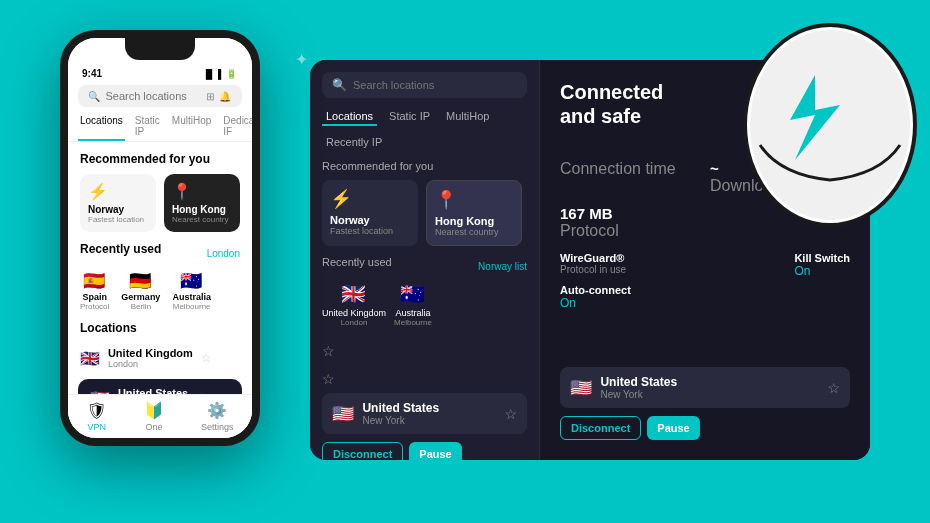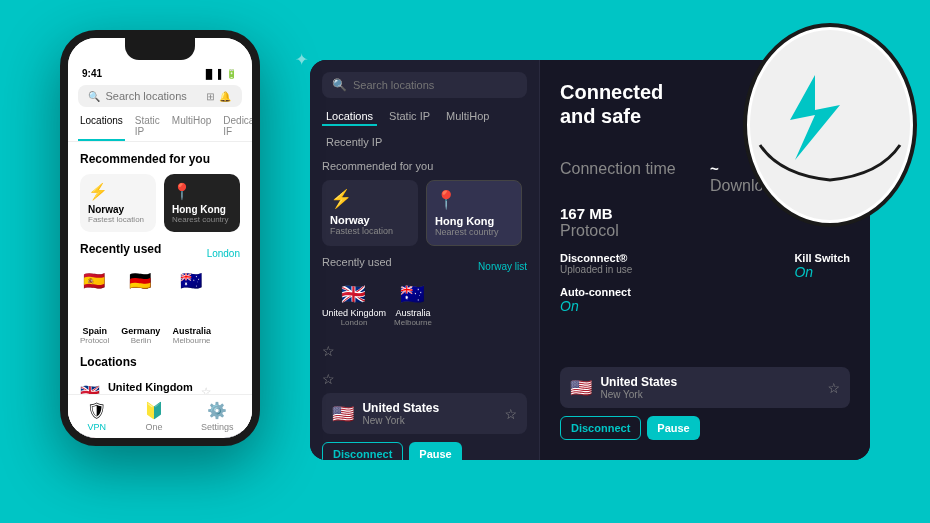--- a/index.html
+++ b/index.html
@@ -262,23 +262,22 @@
       color: #fff;
       font-weight: 600;
     }
 
     .info-item .info-sub {
       font-size: 10px;
       color: #888;
     }
 
     .info-item .info-val-green {
-      font-size: 14px;
+      font-size: 12px;
       color: #00c5c5;
-      font-style: italic;
     }
 
     
     .phone-container {
       position: absolute;
       left: 50px;
       top: 20px;
       width: 220px;
       height: 480px;
       z-index: 10;
@@ -436,21 +435,20 @@
     }
 
     .phone-recent-item .pflag {
       font-size: 18px;
     }
 
     .phone-recent-item .prname {
       font-size: 9px;
       font-weight: 600;
       color: #000;
-      margin-top: 34px;
     }
 
     .phone-recent-item .prsub {
       font-size: 8px;
       color: #888;
     }
 
     .phone-loc-section-title {
       font-size: 12px;
       font-weight: 700;
@@ -670,22 +668,22 @@
         <div class="stat-val">~</div>
         <div class="stat-label">Downloaded</div>
       </div>
       <div class="stat-item">
         <div class="stat-val">167 MB</div>
         <div class="stat-label">Protocol</div>
       </div>
     </div>
     <div class="info-row">
       <div class="info-item">
-        <div class="info-label">Disconnect®</div>
-        <div class="info-sub">Uploaded in use</div>
+        <div class="info-label">WireGuard®</div>
+        <div class="info-sub">Protocol in use</div>
       </div>
       <div class="info-item">
         <div class="info-label">Kill Switch</div>
         <div class="info-val-green">On</div>
       </div>
     </div>
     <div class="info-row">
       <div class="info-item">
         <div class="info-label">Auto-connect</div>
         <div class="info-val-green">On</div>

